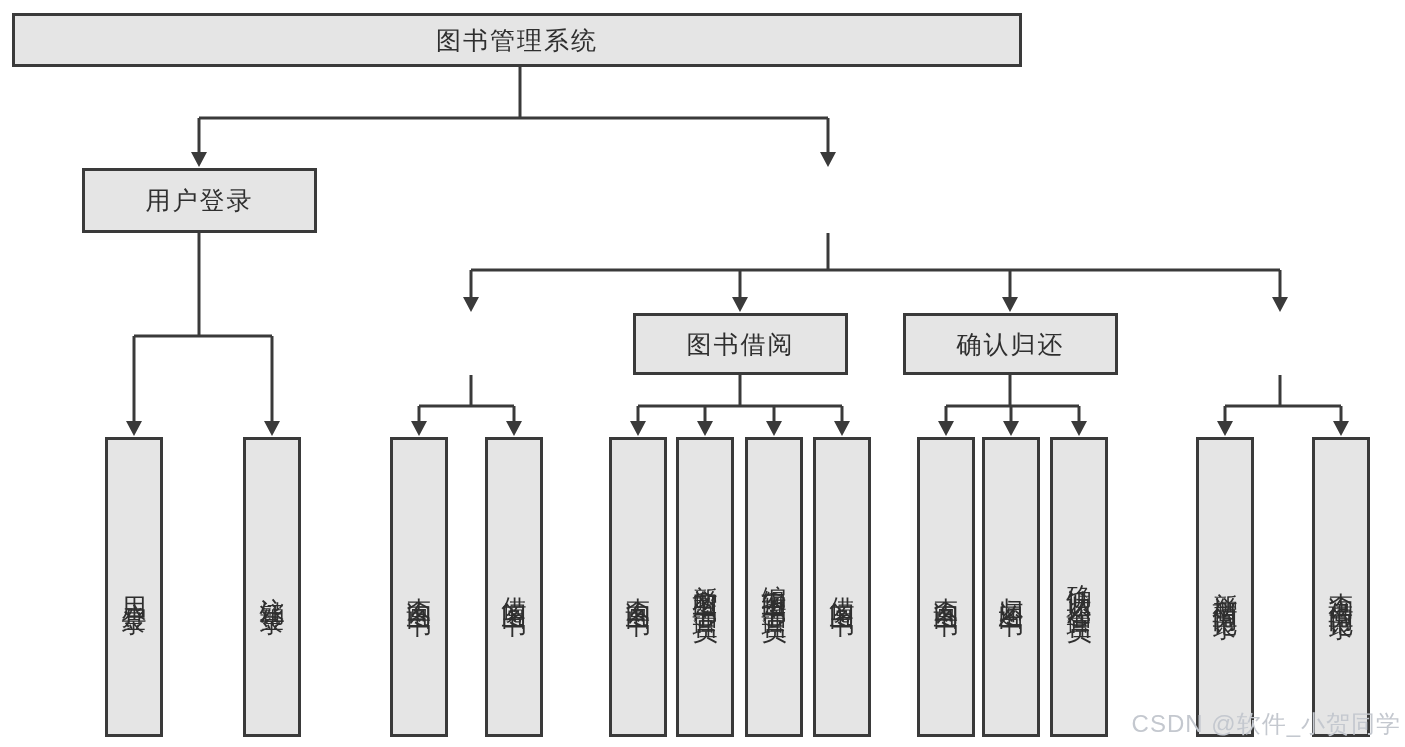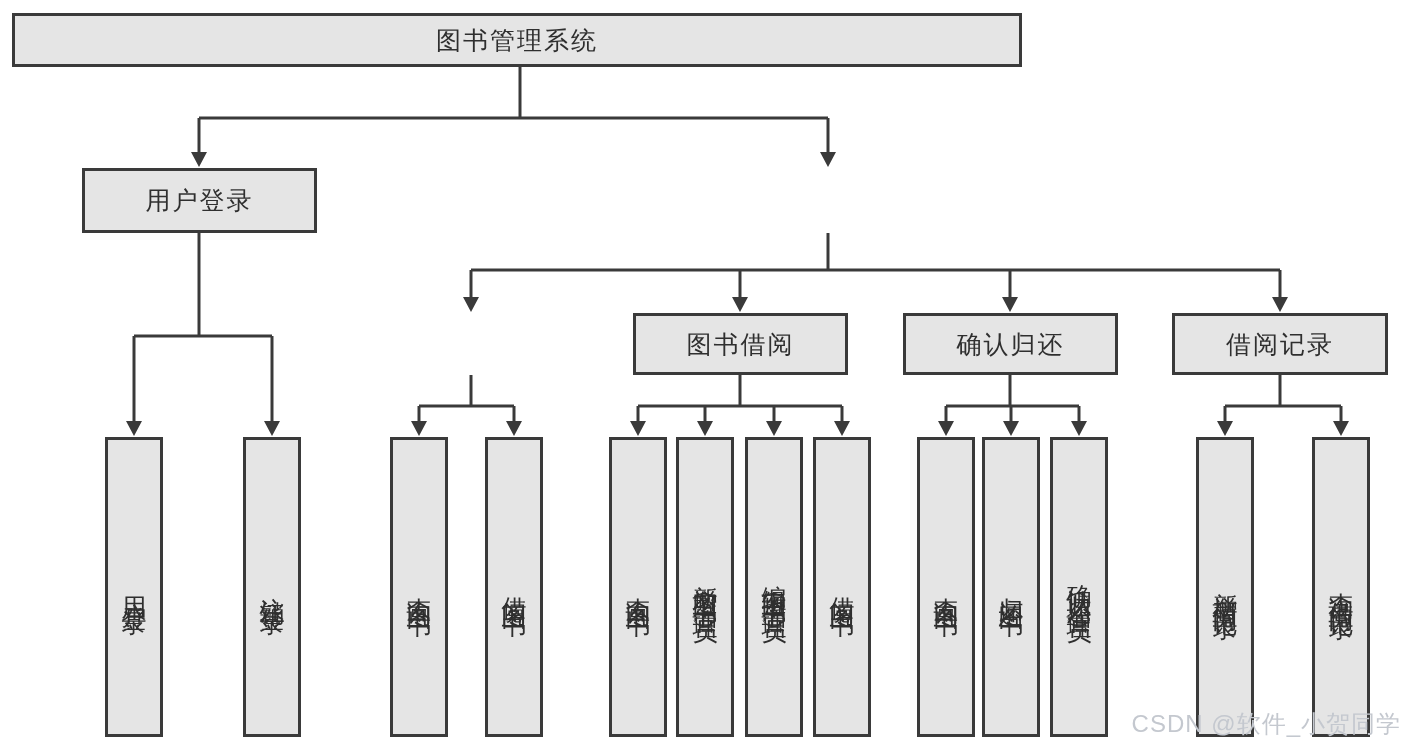--- a/index.html
+++ b/index.html
@@ -116,23 +116,20 @@
   <div class="node hnode" style="left:82px;top:168px;width:235px;height:65px">
     <span>用户登录</span>
   </div>
 
   <div class="node hnode" style="left:633px;top:313px;width:215px;height:62px">
     <span>图书借阅</span>
   </div>
   <div class="node hnode" style="left:903px;top:313px;width:215px;height:62px">
     <span>确认归还</span>
   </div>
-  <div class="node hnode" style="left:1172px;top:313px;width:216px;height:62px">
-    <span>借阅记录</span>
-  </div>
 
   <div class="node vnode" style="left:105px;top:437px;width:58px;height:300px">
     <span>用户登录</span>
   </div>
   <div class="node vnode" style="left:243px;top:437px;width:58px;height:300px">
     <span>注销登录</span>
   </div>
 
   <div class="node vnode" style="left:390px;top:437px;width:58px;height:300px">
     <span>查询图书</span>

